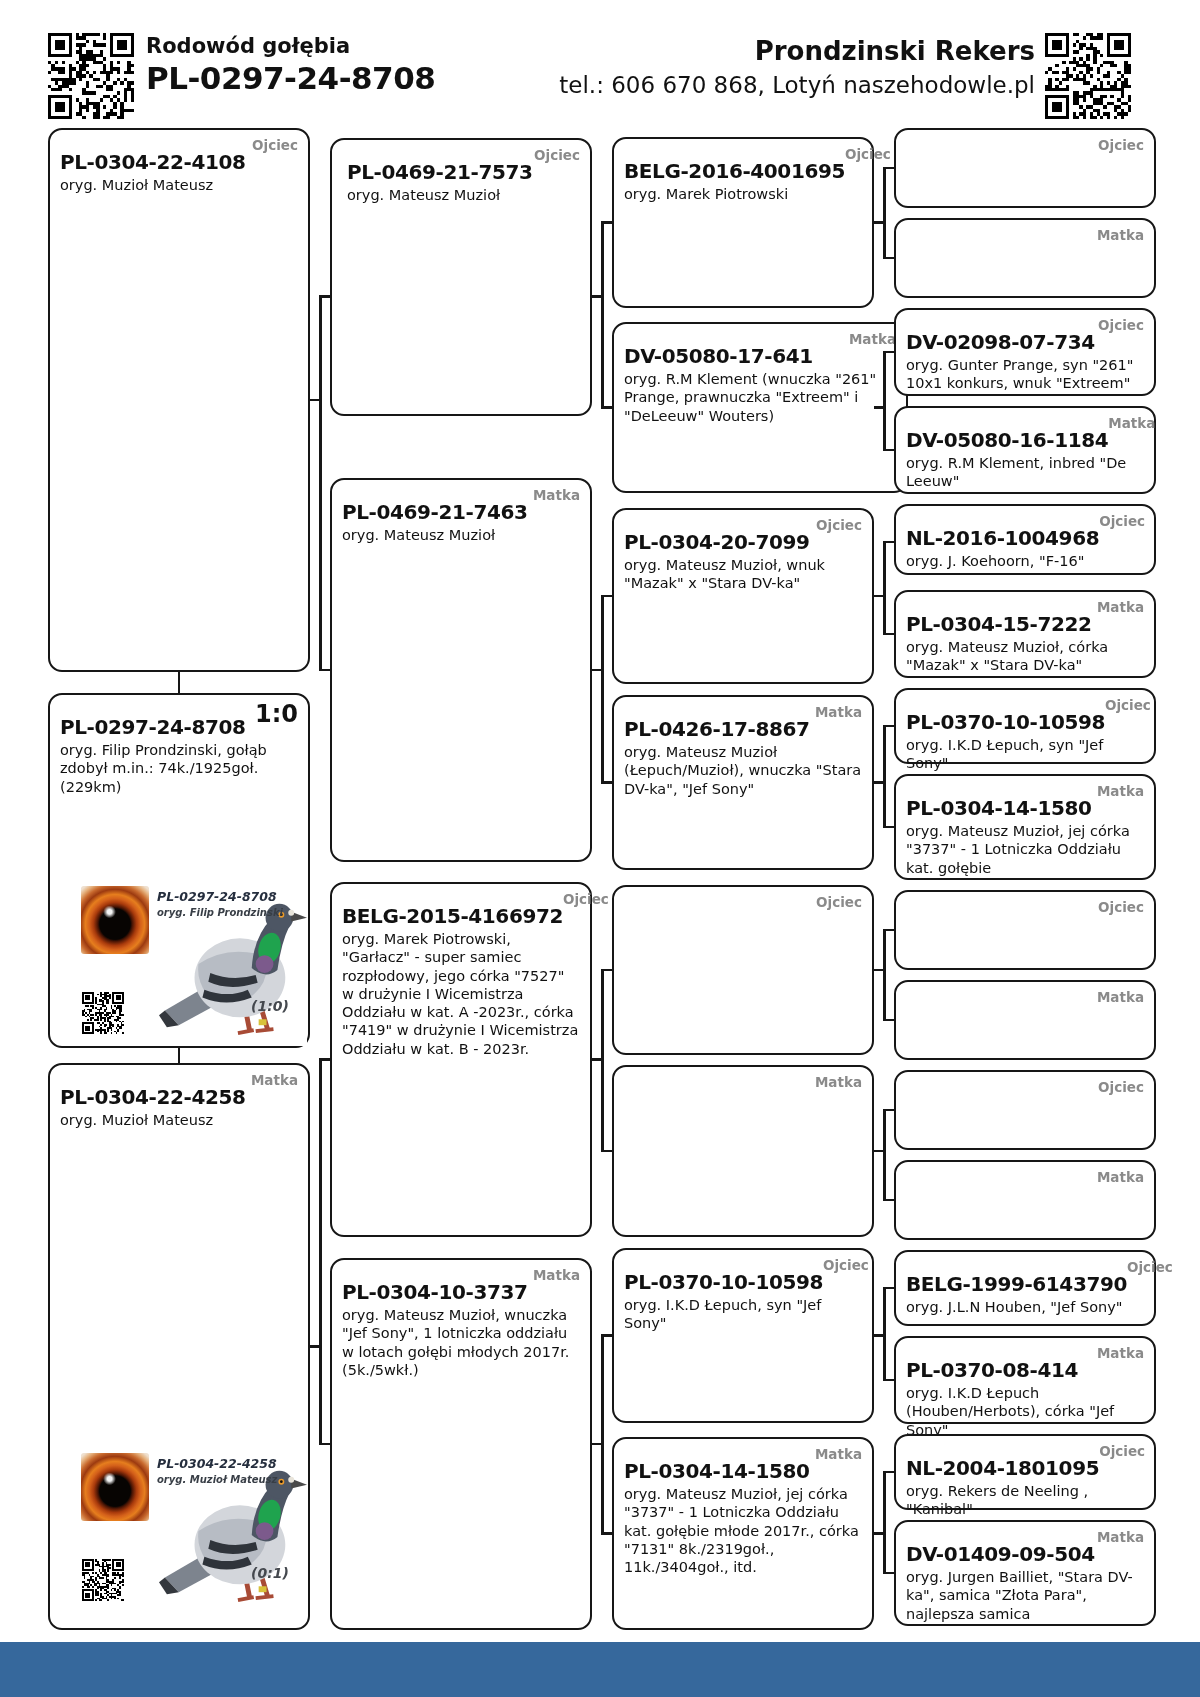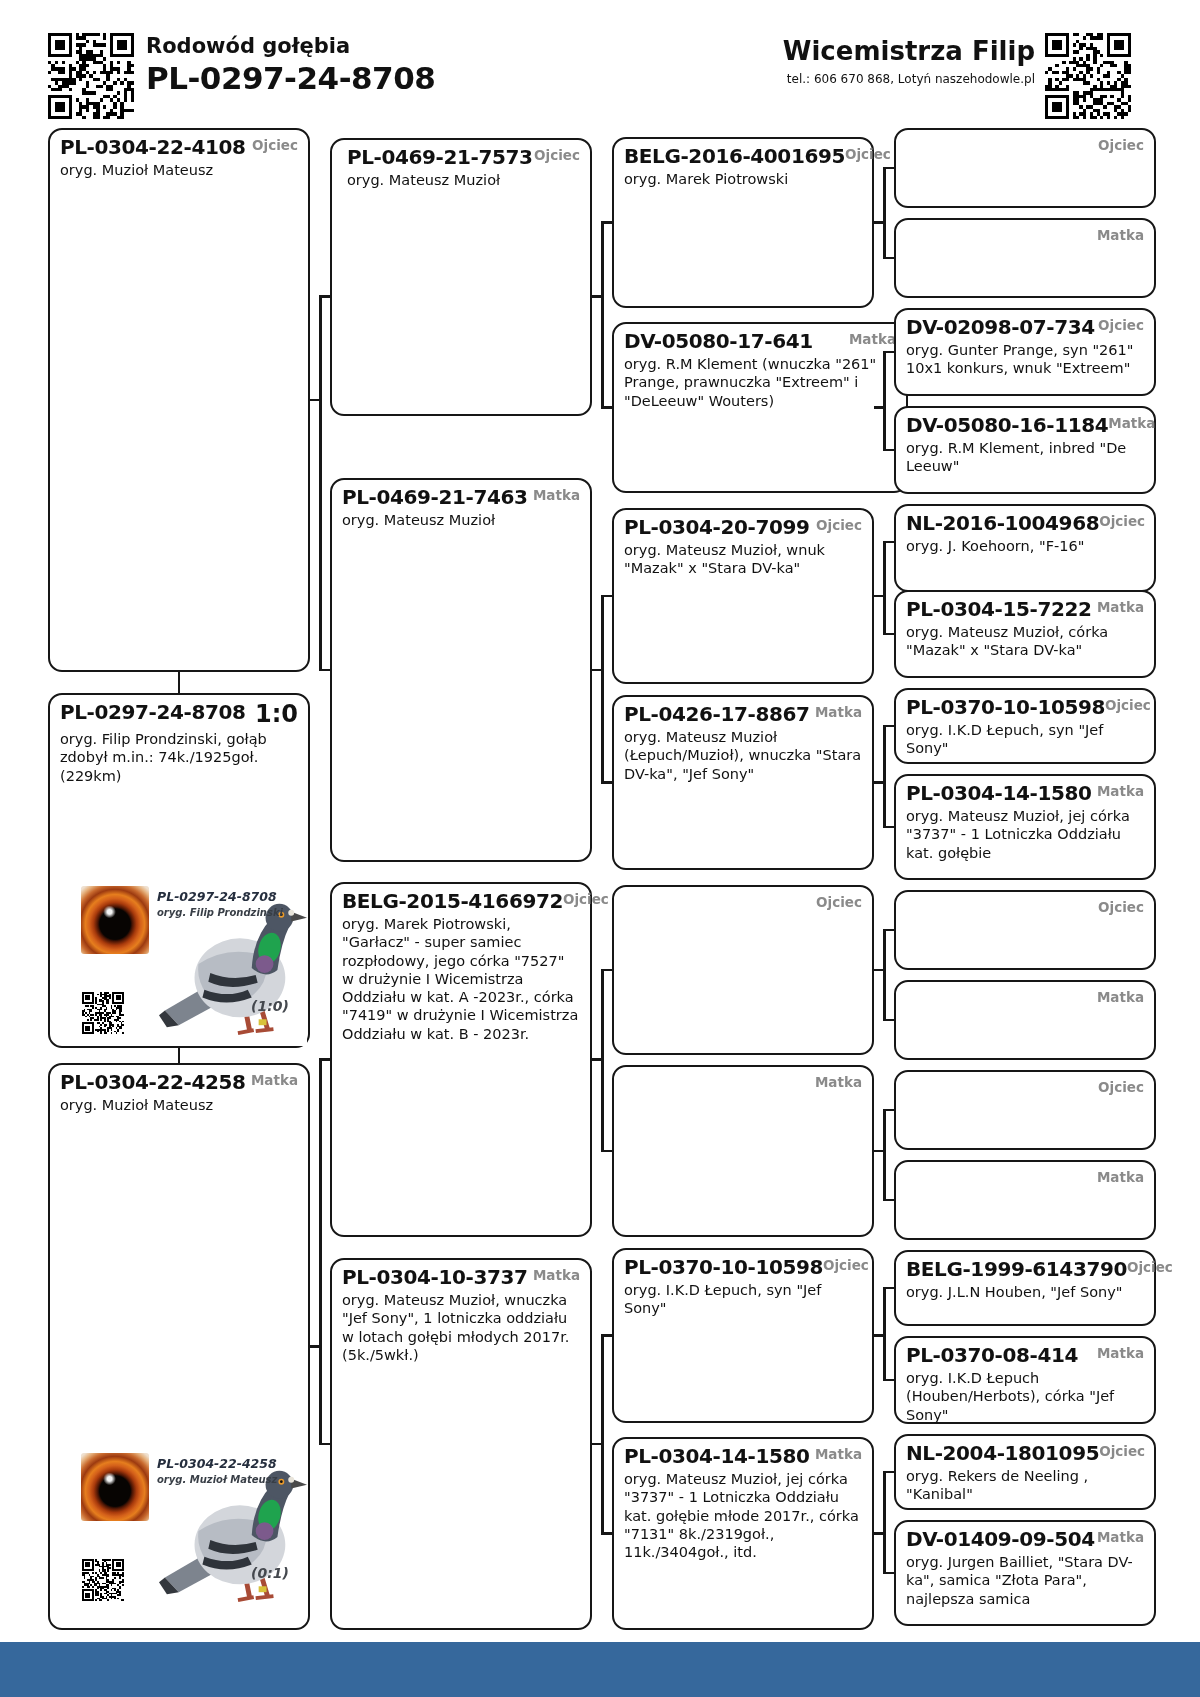--- a/index.html
+++ b/index.html
@@ -6,26 +6,26 @@
   #page{position:relative;width:1200px;height:1697px;background:#fff;overflow:hidden;
         font-family:"DejaVu Sans",sans-serif;color:#111;}
   
   .qr{fill:#000;shape-rendering:crispEdges;background:#fff;position:absolute;}
   .qr-lg{width:86px;height:86px;}
   .h-left{position:absolute;left:146px;top:34px;}
   .doc-title{font-size:21px;font-weight:bold;}
   .doc-ring{font-size:31px;font-weight:bold;letter-spacing:-0.5px;margin-top:2px;}
   .h-right{position:absolute;right:165px;top:36px;text-align:right;}
   .breeder{font-size:26px;font-weight:bold;}
-  .contact{font-size:12px;margin-top:6px;}
+  .contact{font-size:23px;margin-top:6px;}
   
   .box{position:absolute;background:#fff;border:2.5px solid #161616;border-radius:14px;
        box-sizing:border-box;padding:5px 10px;}
   .head{display:flex;justify-content:space-between;align-items:flex-start;}
-  .ring{font-weight:bold;font-size:20px;letter-spacing:-0.4px;line-height:1.2;white-space:nowrap;}
+  .ring{font-weight:bold;font-size:20px;letter-spacing:-0.4px;line-height:1.2;white-space:nowrap;margin-top:15px;}
   .rel{color:#8a8a8a;font-weight:bold;font-size:13.5px;padding-top:2px;}
   .score{font-weight:bold;font-size:24px;}
   .desc{font-size:14.5px;line-height:1.26;margin-top:2px;color:#111;}
   .ln{position:absolute;background:#161616;}
   
   .photo{position:absolute;left:31px;width:226px;height:160px;background:#fff;}
   .ph-s{top:191px;} .ph-b{top:388px;}
   .eye{position:absolute;left:0;top:0;width:68px;height:68px;border-radius:3px;
     background:
       radial-gradient(circle at 42% 38%, rgba(255,255,255,.95) 0 4%, rgba(255,255,255,0) 11%),
@@ -271,21 +271,21 @@
       <path fill-rule="evenodd" d="M18 0h7v7h-7zM19 1v5h5v-5z"></path>
       <rect x="20" y="2" width="3" height="3"></rect>
       <path fill-rule="evenodd" d="M0 18h7v7h-7zM1 19v5h5v-5z"></path>
       <rect x="2" y="20" width="3" height="3"></rect>
     </svg>
   <div class="h-left">
     <div class="doc-title">Rodowód gołębia</div>
     <div class="doc-ring">PL-0297-24-8708</div>
   </div>
   <div class="h-right">
-    <div class="breeder">Wicemistrza Filip</div>
+    <div class="breeder">Prondzinski Rekers</div>
     <div class="contact">tel.: 606 670 868, Lotyń naszehodowle.pl</div>
   </div>
   <svg class="qr qr-lg" style="left:1045px;top:33px" viewBox="0 0 25 25">
       <rect x="8" y="0" width="1" height="1"></rect>
       <rect x="9" y="0" width="1" height="1"></rect>
       <rect x="12" y="0" width="1" height="1"></rect>
       <rect x="13" y="0" width="1" height="1"></rect>
       <rect x="15" y="0" width="1" height="1"></rect>
       <rect x="16" y="0" width="1" height="1"></rect>
       <rect x="11" y="1" width="1" height="1"></rect>
@@ -1049,21 +1049,21 @@
      </div>
      <div class="desc">oryg. Gunter Prange, syn "261" 10x1 konkurs, wnuk "Extreem"</div>
       </div>
       <div class="box" id="bx-e4" style="left: 894px; top: 406px; width: 262px; height: 88px;">
         <div class="head">
        <span class="ring">DV-05080-16-1184</span>
        <span class="rel">Matka</span>
      </div>
      <div class="desc">oryg. R.M Klement, inbred "De Leeuw"</div>
       </div>
-      <div class="box" id="bx-e5" style="left: 894px; top: 504px; width: 262px; height: 88px;">
+      <div class="box" id="bx-e5" style="left: 894px; top: 504px; width: 262px; height: 71px;">
         <div class="head">
        <span class="ring">NL-2016-1004968</span>
        <span class="rel">Ojciec</span>
      </div>
      <div class="desc">oryg. J. Koehoorn, "F-16"</div>
       </div>
       <div class="box" id="bx-e6" style="left: 894px; top: 590px; width: 262px; height: 88px;">
         <div class="head">
        <span class="ring">PL-0304-15-7222</span>
        <span class="rel">Matka</span>

